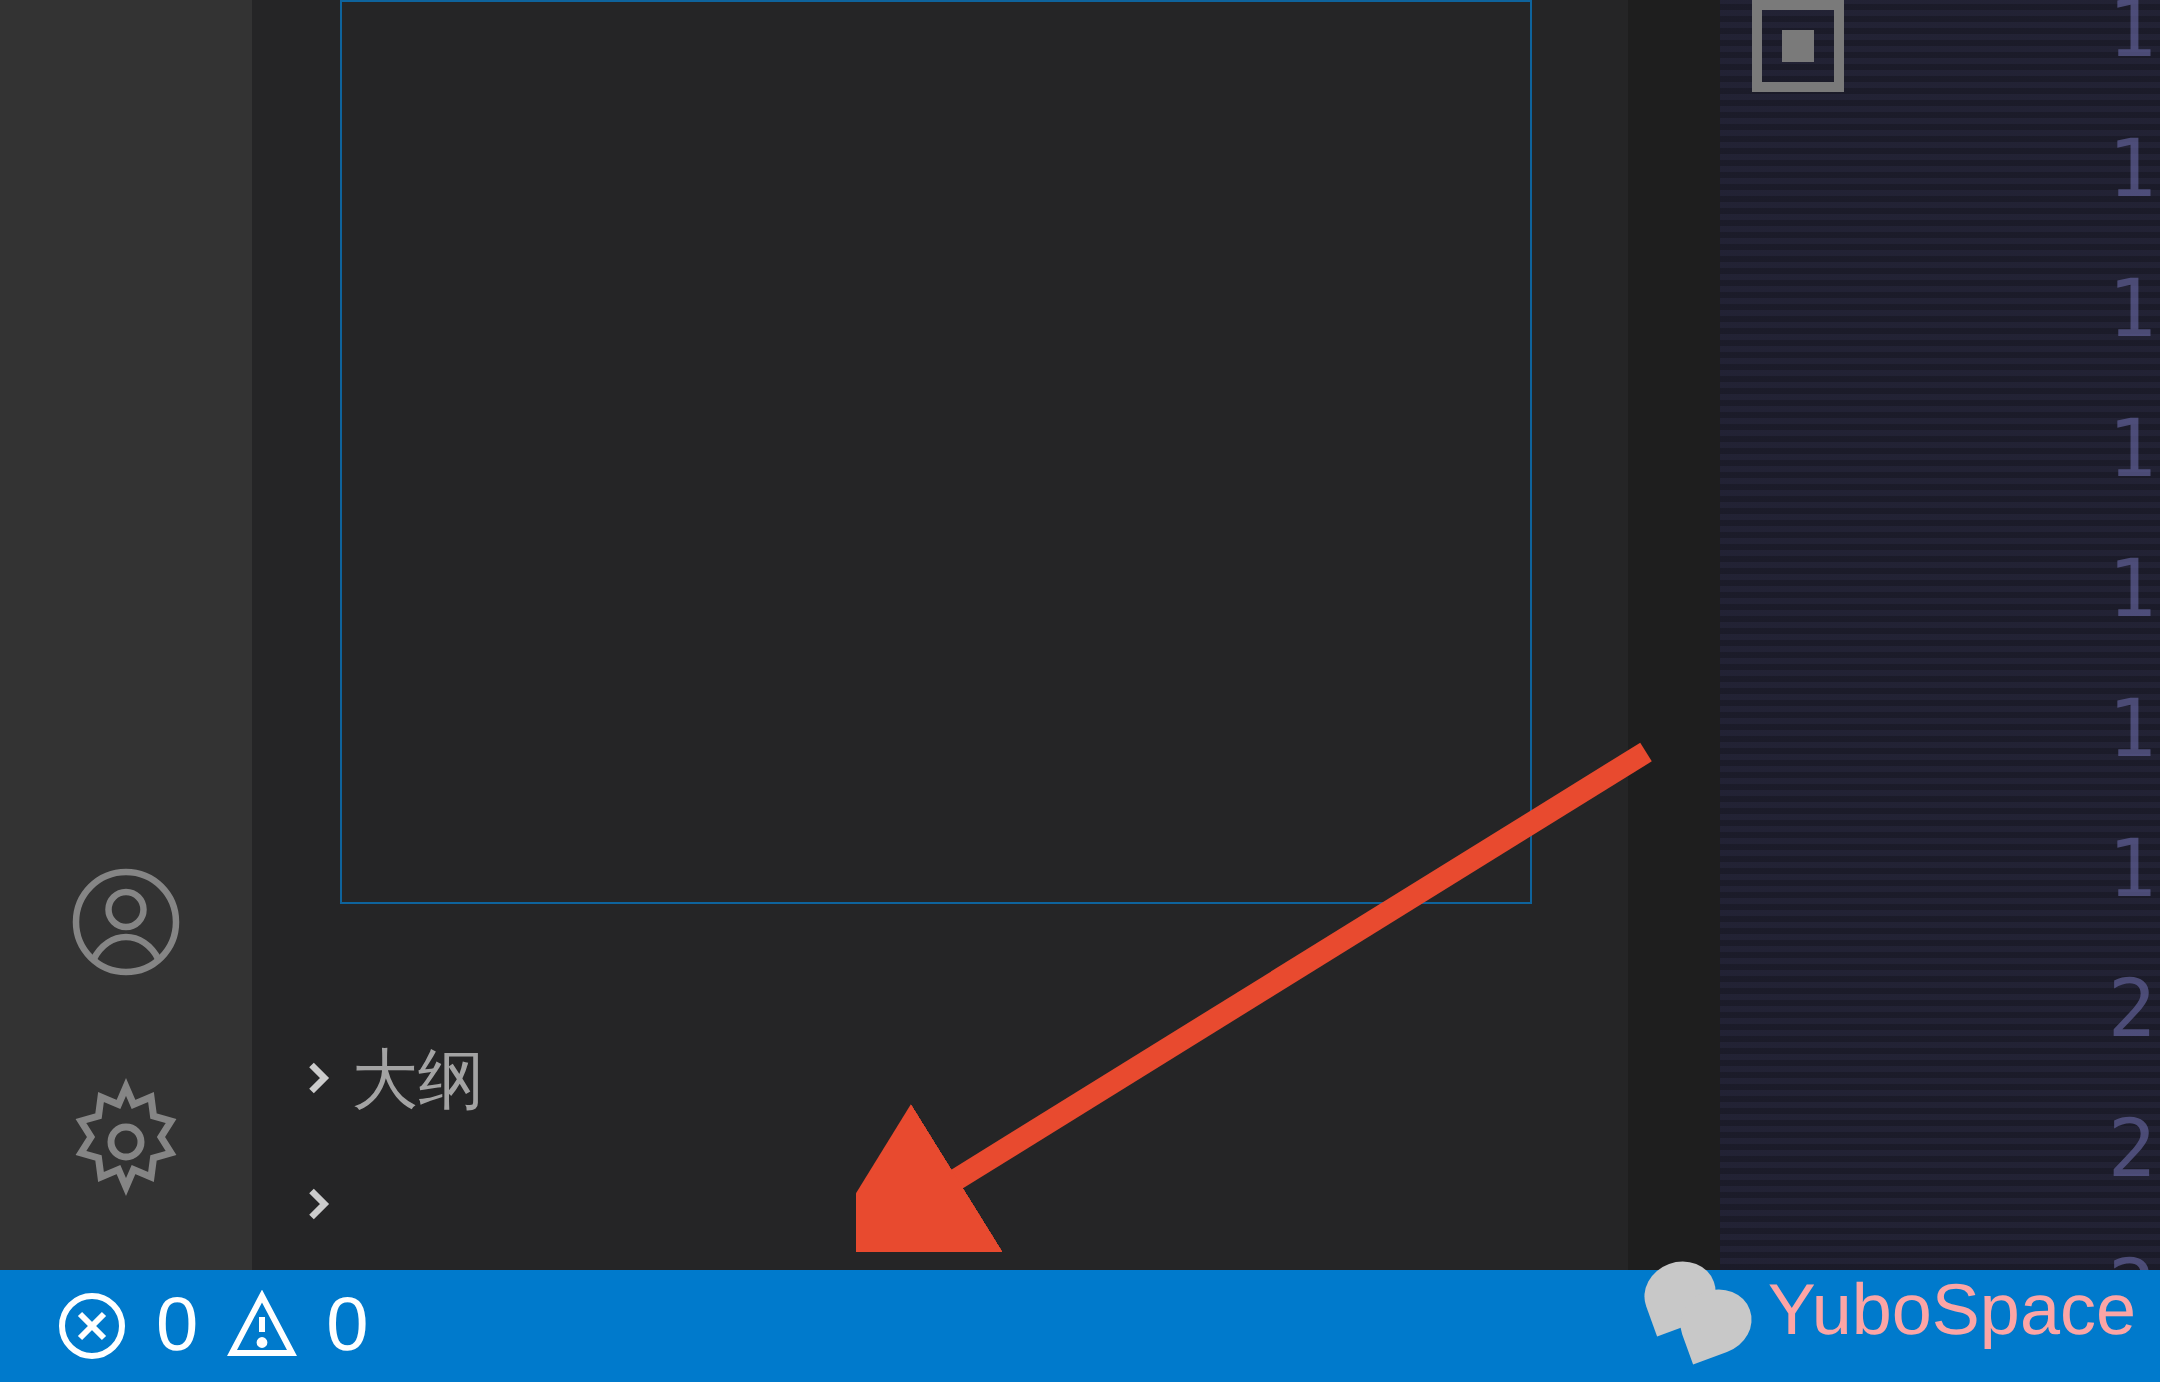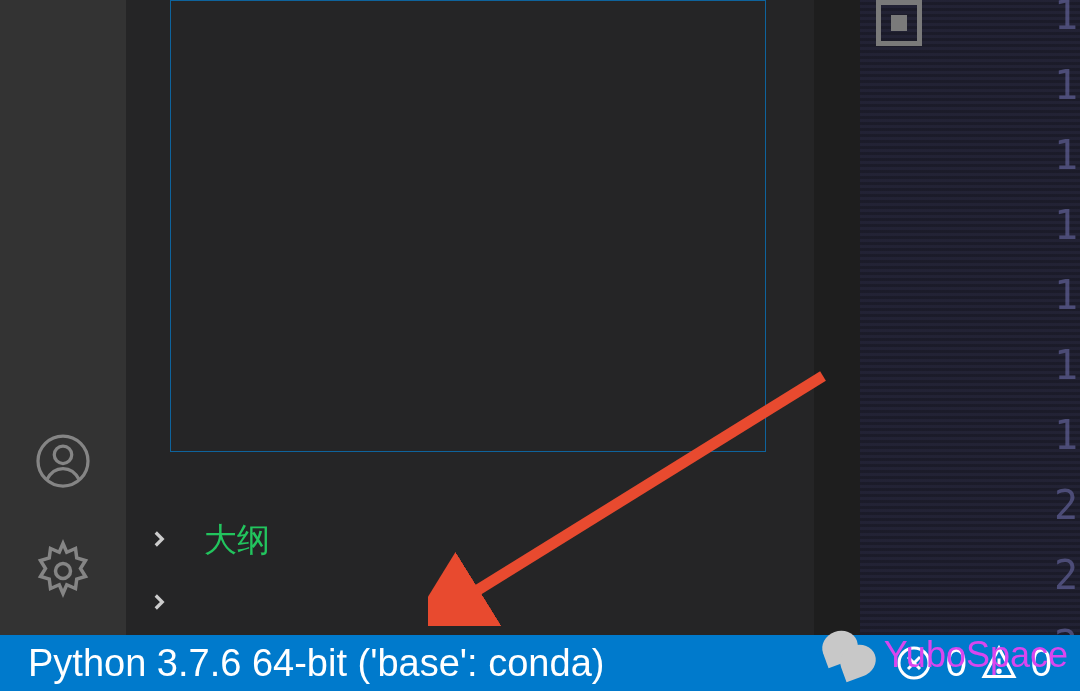--- a/index.html
+++ b/index.html
@@ -60,24 +60,24 @@
       right: 48px;
       height: 452px;
       border: 1px solid #0e639c;
       background: #252526;
     }
     .panel-header {
       height: 63px;
       display: flex;
       align-items: center;
       padding-left: 20px;
-      color: #22c55e;
+      color: #a3a3a3;
       font-size: 33px;
       cursor: pointer;
-      gap: 32px;
+      gap: 4px;
     }
     .panel-header:first-of-type {
       border-top: 1px solid #3c3c3c;
     }
     .chevron {
       color: #cccccc;
     }
     .minimap-area {
       width: 266px;
       height: 100%;
@@ -166,21 +166,21 @@
       pointer-events: none;
       z-index: 100;
     }
     .watermark {
       position: absolute;
       right: 12px;
       bottom: 12px;
       display: flex;
       align-items: center;
       gap: 8px;
-      color: #d946ef;
+      color: #fca5a5;
       font-size: 36px;
       z-index: 200;
     }
     .watermark-icon {
       position: relative;
       width: 58px;
       height: 48px;
     }
     .bubble {
       position: absolute;
@@ -254,23 +254,20 @@
         <div class="minimap-num">1</div>
         <div class="minimap-num">1</div>
         <div class="minimap-num">2</div>
         <div class="minimap-num">2</div>
         <div class="minimap-num">2</div>
       </div>
   </div>
 </div>
 
 <div class="status-bar">
-  <div class="status-left">
-    <span>Python 3.7.6 64-bit ('base': conda)</span>
-  </div>
   <div class="status-right">
     <span class="status-icon">
       <svg width="36" height="36" viewBox="0 0 24 24" fill="none" stroke="currentColor" stroke-width="2">
         <circle cx="12" cy="12" r="10"></circle>
         <line x1="8" y1="8" x2="16" y2="16"></line>
         <line x1="16" y1="8" x2="8" y2="16"></line>
       </svg>
     </span>
     <span>0</span>
     <span class="status-icon">

